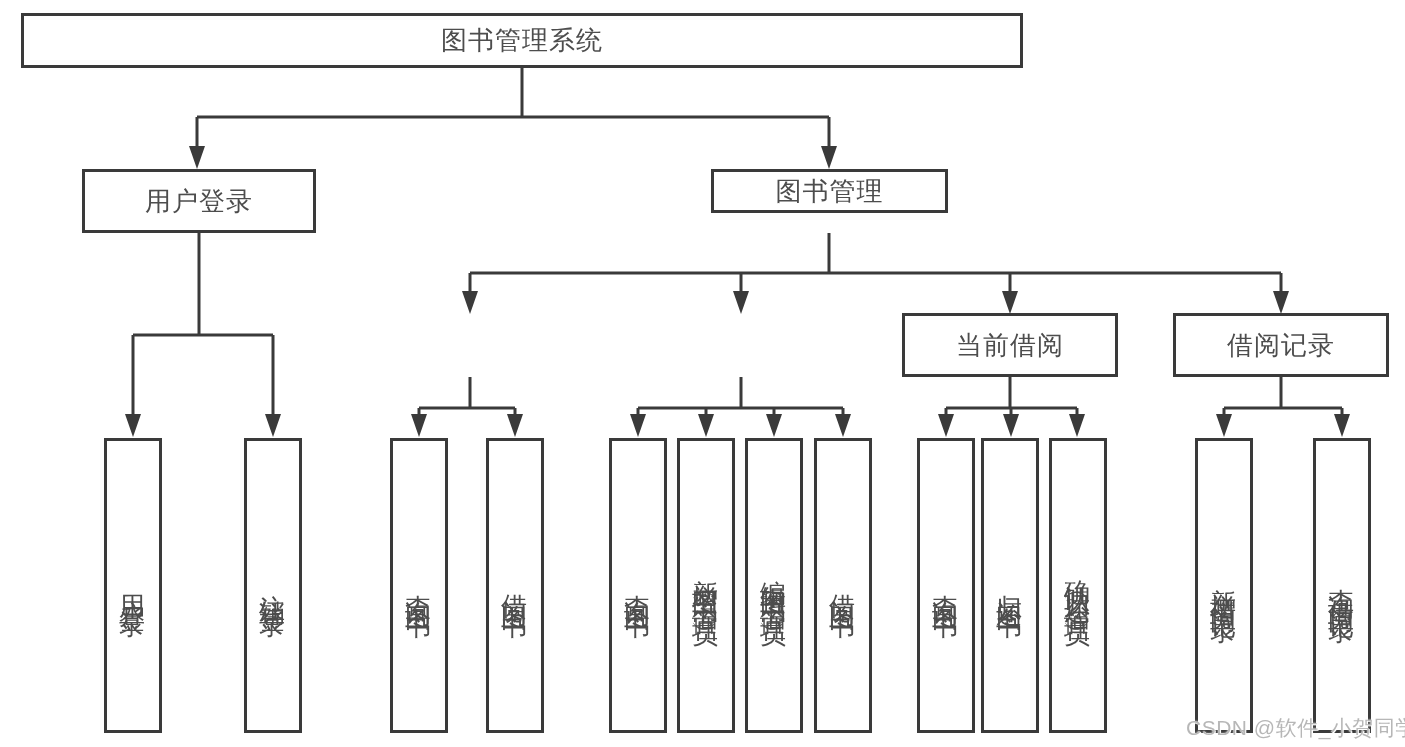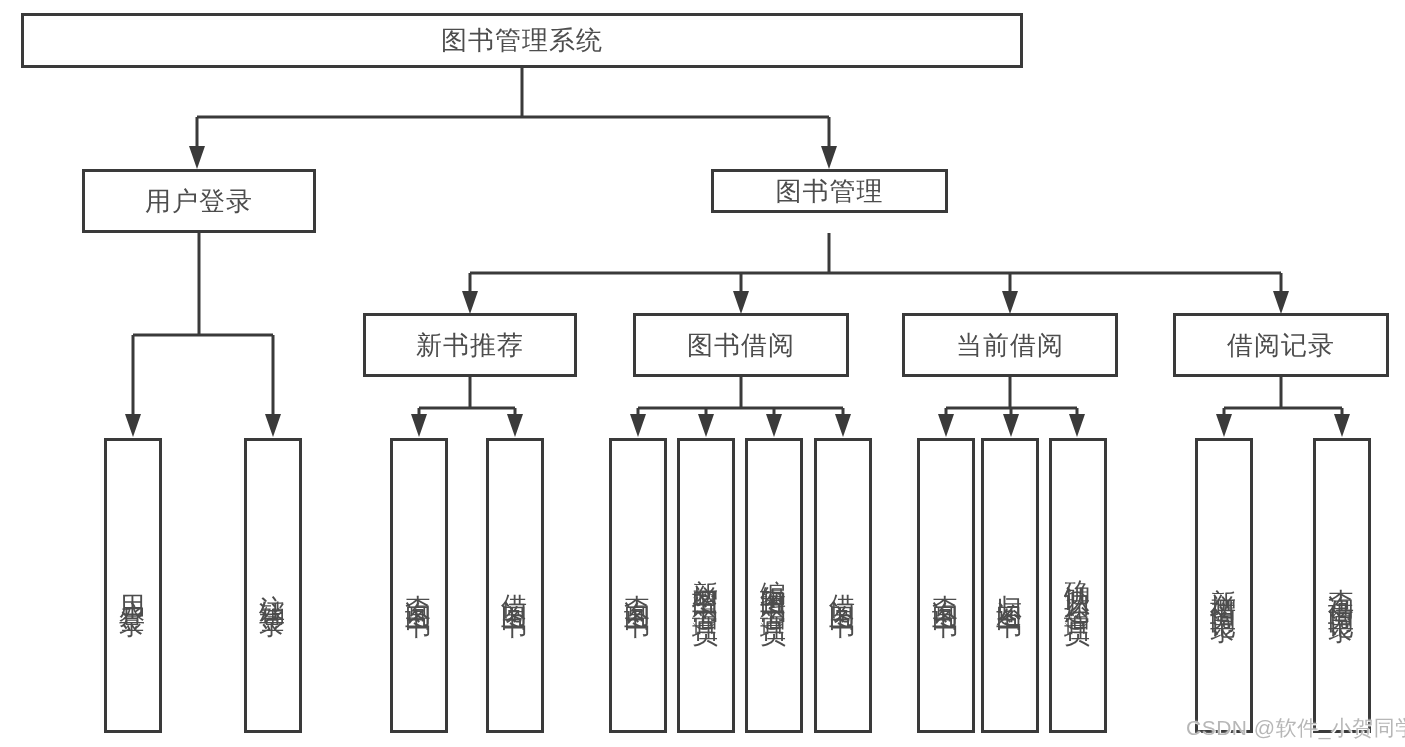--- a/index.html
+++ b/index.html
@@ -121,26 +121,20 @@
     <span class="lbl">图书管理系统</span>
   </div>
 
   <div class="node" style="left:82px;top:169px;width:234px;height:64px">
     <span class="lbl">用户登录</span>
   </div>
   <div class="node" style="left:711px;top:169px;width:237px;height:44px">
     <span class="lbl">图书管理</span>
   </div>
 
-  <div class="node" style="left:363px;top:313px;width:214px;height:64px">
-    <span class="lbl">新书推荐</span>
-  </div>
-  <div class="node" style="left:633px;top:313px;width:216px;height:64px">
-    <span class="lbl">图书借阅</span>
-  </div>
   <div class="node" style="left:902px;top:313px;width:216px;height:64px">
     <span class="lbl">当前借阅</span>
   </div>
   <div class="node" style="left:1173px;top:313px;width:216px;height:64px">
     <span class="lbl">借阅记录</span>
   </div>
 
   <div class="node leaf" style="left:104px;top:438px;width:58px;height:295px">
     <span class="lbl">用户登录</span>
   </div>

